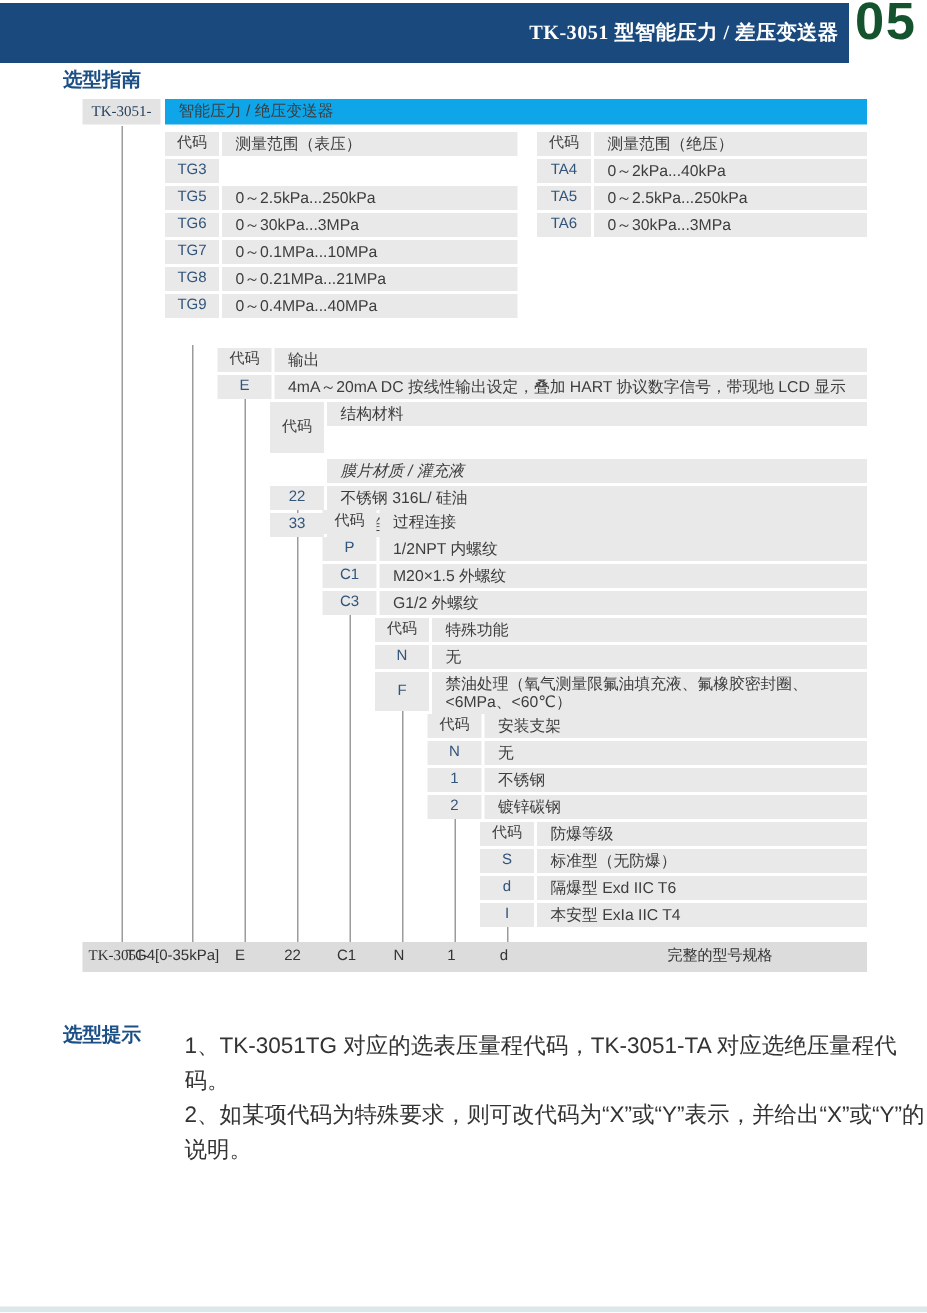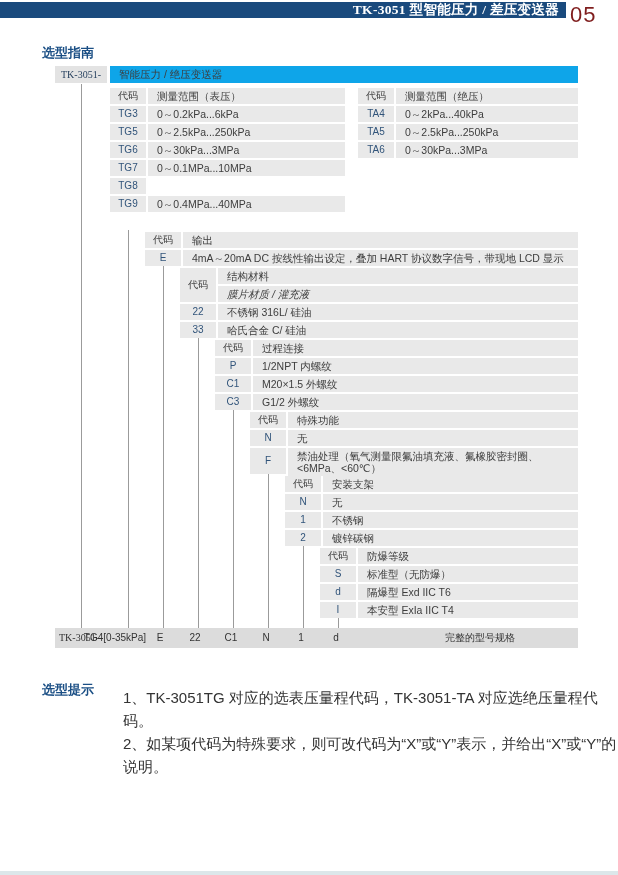--- a/index.html
+++ b/index.html
@@ -1,34 +1,34 @@
 <!DOCTYPE html>
 <html><head>
 <meta charset="utf-8">
 <style>
   html,body{margin:0;padding:0;background:#fff;}
   .page{position:relative;width:618px;height:875px;background:#ffffff;overflow:hidden;
         font-family:"Liberation Sans","DejaVu Sans",sans-serif;}
-  .topbar{position:absolute;left:0;top:2px;width:566px;height:16px;background:#1a4a7d;
+  .topbar{position:absolute;left:0;top:2px;width:566px;height:40px;background:#1a4a7d;
           display:flex;align-items:center;justify-content:flex-end;padding-right:7px;box-sizing:border-box;}
   .topbar-title{font-family:"Liberation Serif","DejaVu Serif",serif;font-size:13.5px;font-weight:bold;
                 color:#ffffff;letter-spacing:.3px;white-space:nowrap;}
-  .pagenum{position:absolute;left:570px;top:0;font-size:22px;line-height:30px;font-weight:normal;
-           color:#7f1d1d;letter-spacing:1px;}
+  .pagenum{position:absolute;left:570px;top:0;font-size:35px;line-height:30px;font-weight:bold;
+           color:#14532d;letter-spacing:1px;}
   .h-blue{position:absolute;font-size:13px;font-weight:bold;color:#1b4f85;white-space:nowrap;}
   .tbl{position:absolute;}
   .trow{display:flex;margin-bottom:2px;}
   .code{flex:none;width:36px;height:16px;line-height:16px;background:#e9e9e9;text-align:center;
         font-size:10px;color:#31547a;margin-right:2px;}
   .code.h{color:#3d3d3d;}
   .code.tall{height:34px;line-height:34px;}
   .desc{flex:1;height:16px;line-height:16px;background:#e9e9e9;font-size:10.5px;color:#3d3d3d;
         padding-left:9px;white-space:nowrap;overflow:hidden;}
   .desc.wrap{height:26px;line-height:12px;padding-top:2px;white-space:normal;overflow:hidden;}
-  .mat-col{flex:1;display:flex;flex-direction:column;}
+  .mat-col{flex:1;display:flex;flex-direction:column;gap:20px;}
   .mat-col .desc{flex:none;margin-bottom:2px;}
   .root-row{position:absolute;left:55px;top:66px;width:523px;display:flex;}
   .root-code{flex:none;width:52px;height:17px;line-height:17px;background:#e3e3e3;text-align:center;
              font-size:10px;font-family:"Liberation Serif","DejaVu Serif",serif;color:#27415f;margin-right:3px;}
   .root-desc{flex:1;height:17px;line-height:17px;background:#0ea5e9;font-size:10.5px;color:#3d3d3d;padding-left:9px;}
   .vline{position:absolute;width:1px;background:#9b9b9b;}
   .bottom-row{position:absolute;left:55px;top:628px;width:523px;height:20px;background:#dcdcdc;}
   .bottom-row span{position:absolute;top:0;height:20px;line-height:20px;font-size:10px;color:#333;white-space:nowrap;}
   .bv{transform:translateX(-50%);}
   .prefix{left:4px;font-family:"Liberation Serif","DejaVu Serif",serif;color:#27415f;}
@@ -62,36 +62,36 @@
   <div class="vline" style="left:303px;top:546px;height:82px;"></div>
   <div class="vline" style="left:338px;top:618px;height:10px;"></div>
 
   <div class="tbl" style="left:110px;top:88px;width:235px;">
     <div class="trow">
       <div class="code h">代码</div>
       <div class="desc">测量范围（表压）</div>
     </div>
     <div class="trow">
         <div class="code">TG3</div>
-        <div class="desc">0～0.2kPa...6kPa</div>
       </div>
     <div class="trow">
         <div class="code">TG5</div>
         <div class="desc">0～2.5kPa...250kPa</div>
       </div>
     <div class="trow">
         <div class="code">TG6</div>
         <div class="desc">0～30kPa...3MPa</div>
       </div>
     <div class="trow">
         <div class="code">TG7</div>
         <div class="desc">0～0.1MPa...10MPa</div>
       </div>
     <div class="trow">
         <div class="code">TG8</div>
+        <div class="desc">0～0.21MPa...21MPa</div>
       </div>
     <div class="trow">
         <div class="code">TG9</div>
         <div class="desc">0～0.4MPa...40MPa</div>
       </div>
   </div>
 
   <div class="tbl" style="left:358px;top:88px;width:220px;">
     <div class="trow">
       <div class="code h">代码</div>

